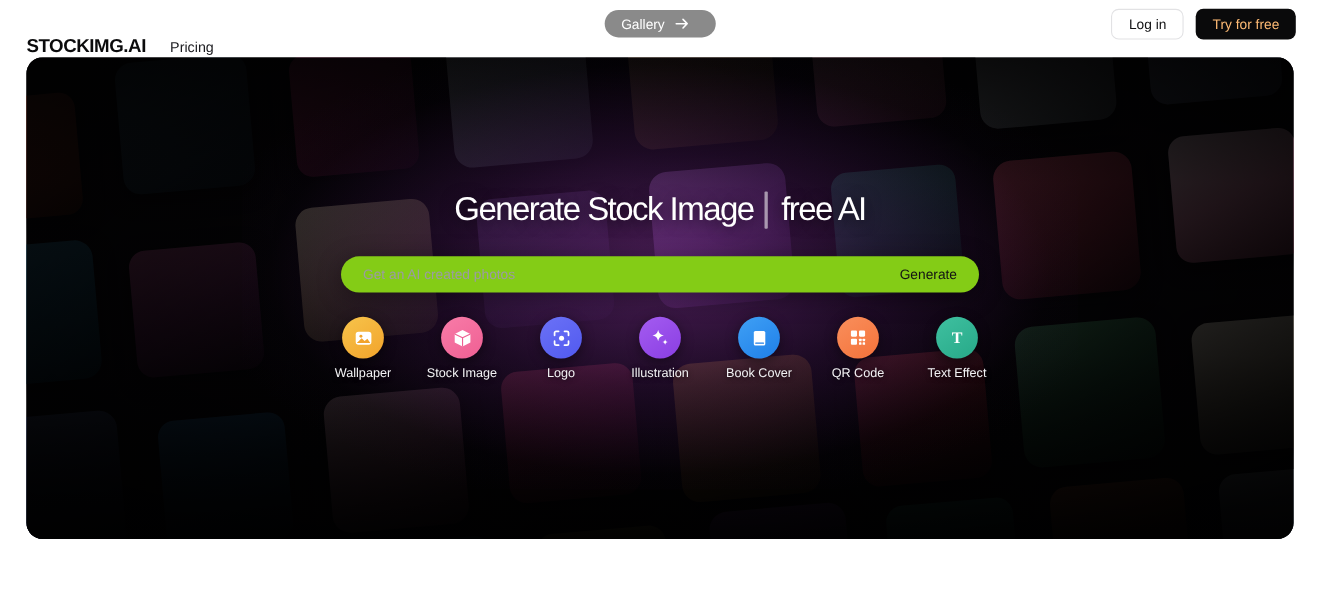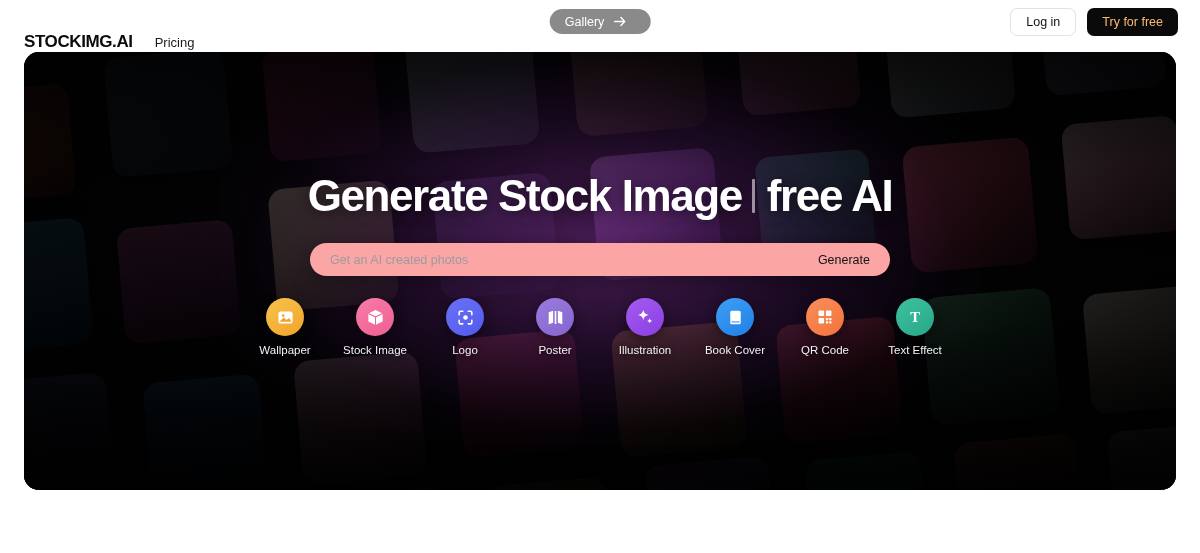--- a/index.html
+++ b/index.html
@@ -163,23 +163,23 @@
     position: absolute;
     inset: 0;
     display: flex;
     flex-direction: column;
     align-items: center;
     z-index: 5;
   }
 
   .headline {
     margin-top: 122px;
-    font-size: 44px;
+    font-size: 30px;
     line-height: 1;
-    font-weight: 700;
+    font-weight: 400;
     letter-spacing: -1.4px;
     color: #ffffff;
     text-shadow: 0 2px 14px rgba(0,0,0,0.55);
     white-space: nowrap;
     display: flex;
     align-items: center;
   }
   .headline .caret {
     display: inline-block;
     width: 3px;
@@ -187,21 +187,21 @@
     background: rgba(255,255,255,0.55);
     margin: 0 12px 0 10px;
     border-radius: 1px;
   }
 
   
   .searchbar {
     margin-top: 25px;
     width: 580px;
     height: 33px;
-    background: #fca5a5;
+    background: #84cc16;
     border-radius: 999px;
     display: flex;
     align-items: center;
     padding: 0 18px 0 20px;
     box-shadow: 0 4px 22px rgba(0,0,0,0.38);
   }
   .search-input {
     flex: 1;
     border: none;
     outline: none;
@@ -356,30 +356,20 @@
         <div class="cat">
           <div class="cat-icon" style="background: linear-gradient(145deg, rgb(107, 114, 246), rgb(81, 89, 239));">
             <svg width="19" height="19" viewBox="0 0 24 24" fill="none">
               <path d="M4 8.6V5.8A1.8 1.8 0 0 1 5.8 4h2.8M15.4 4h2.8A1.8 1.8 0 0 1 20 5.8v2.8M20 15.4v2.8a1.8 1.8 0 0 1-1.8 1.8h-2.8M8.6 20H5.8A1.8 1.8 0 0 1 4 18.2v-2.8" stroke="#ffffff" stroke-width="2" stroke-linecap="round"></path>
               <circle cx="12" cy="12" r="2.9" fill="#ffffff"></circle>
             </svg>
           </div>
           <div class="cat-label">Logo</div>
         </div>
         <div class="cat">
-          <div class="cat-icon" style="background: linear-gradient(145deg, rgb(155, 123, 221), rgb(132, 101, 207));">
-            <svg width="19" height="19" viewBox="0 0 24 24" fill="none">
-              <path d="M3.4 5.4 9 3.6v15L3.4 20.4z" fill="#ffffff"></path>
-              <path d="M15 3.6 20.6 5.4v15L15 18.6z" fill="#ffffff"></path>
-              <path d="M11 3.8h2v16.4h-2z" fill="#ffffff"></path>
-            </svg>
-          </div>
-          <div class="cat-label">Poster</div>
-        </div>
-        <div class="cat">
           <div class="cat-icon" style="background: linear-gradient(145deg, rgb(164, 92, 240), rgb(138, 62, 227));">
             <svg width="20" height="20" viewBox="0 0 24 24" fill="none">
               <path d="M10 3.4c.9 3.9 2.3 5.3 6.2 6.2-3.9.9-5.3 2.3-6.2 6.2-.9-3.9-2.3-5.3-6.2-6.2 3.9-.9 5.3-2.3 6.2-6.2z" fill="#ffffff"></path>
               <path d="M17.6 13.6c.45 1.95 1.15 2.65 3.1 3.1-1.95.45-2.65 1.15-3.1 3.1-.45-1.95-1.15-2.65-3.1-3.1 1.95-.45 2.65-1.15 3.1-3.1z" fill="#ffffff"></path>
             </svg>
           </div>
           <div class="cat-label">Illustration</div>
         </div>
         <div class="cat">
           <div class="cat-icon" style="background: linear-gradient(145deg, rgb(63, 160, 245), rgb(31, 127, 232));">

